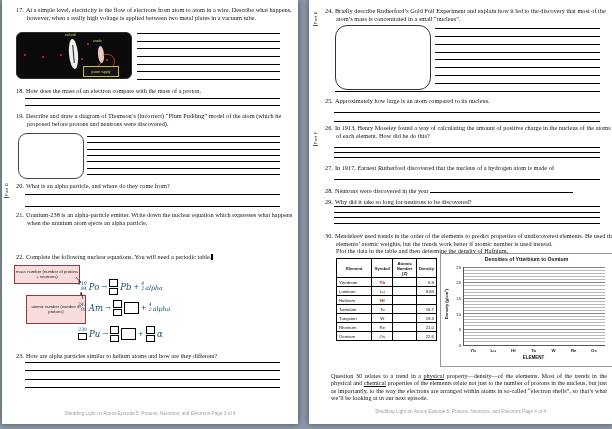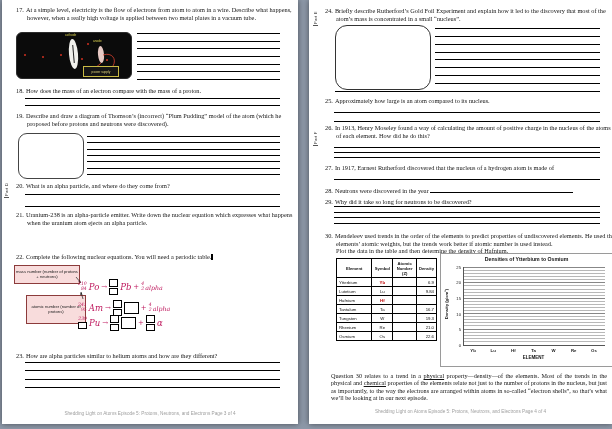--- a/index.html
+++ b/index.html
@@ -30,21 +30,21 @@
   .psu{position:absolute;border:0.8px solid #c9ba45;background:#151515;color:#ddd077;
        font-family:"Liberation Sans",sans-serif;font-size:3.2px;display:flex;
        align-items:center;justify-content:center;}
 
   
   .callout{position:absolute;background:#f8dcdc;border:0.9px solid #8c3b3b;
            font-family:"Liberation Sans",sans-serif;font-size:4.2px;line-height:4.8px;
            display:flex;align-items:center;justify-content:center;text-align:center;
            padding:1px;color:#222;}
   .eq{position:absolute;display:flex;align-items:center;gap:2px;
-      font-family:"DejaVu Serif",serif;font-style:italic;color:#be185d;}
+      font-family:"DejaVu Serif",serif;font-style:italic;color:#0c4a6e;}
   .nstack{display:inline-flex;flex-direction:column;align-items:flex-end;
           font-size:4.6px;line-height:4.8px;}
   .elem{font-size:8.5px;line-height:9px;}
   .arr{font-size:7px;font-style:normal;}
   .bstack{display:inline-flex;flex-direction:column;gap:1px;}
   .bx{width:7px;height:5.5px;border:0.8px solid #000;background:#fff;display:inline-block;}
   .bigbx{width:13px;height:9.5px;border:0.8px solid #000;display:inline-block;}
   .alphaword{font-size:6.3px;margin-left:-1px;}
 
   .footer{position:absolute;left:0;width:100%;text-align:center;
@@ -207,21 +207,21 @@
       </span>
     <span class="bigbx"></span>
     <span class="arr">+</span>
     <span class="nstack">
         <span>4</span>
         <span>2</span>
       </span>
     <span class="alphaword">alpha</span>
   </div>
 
-  <div class="eq" style="left:76px;top:315px">
+  <div class="eq" style="left:76px;top:326px">
     <span class="nstack">
         <span>239</span>
         <span class="bx"></span>
       </span>
     <span class="elem">Pu</span>
     <span class="arr">→</span>
     <span class="bstack">
         <span class="bx"></span>
         <span class="bx"></span>
       </span>

